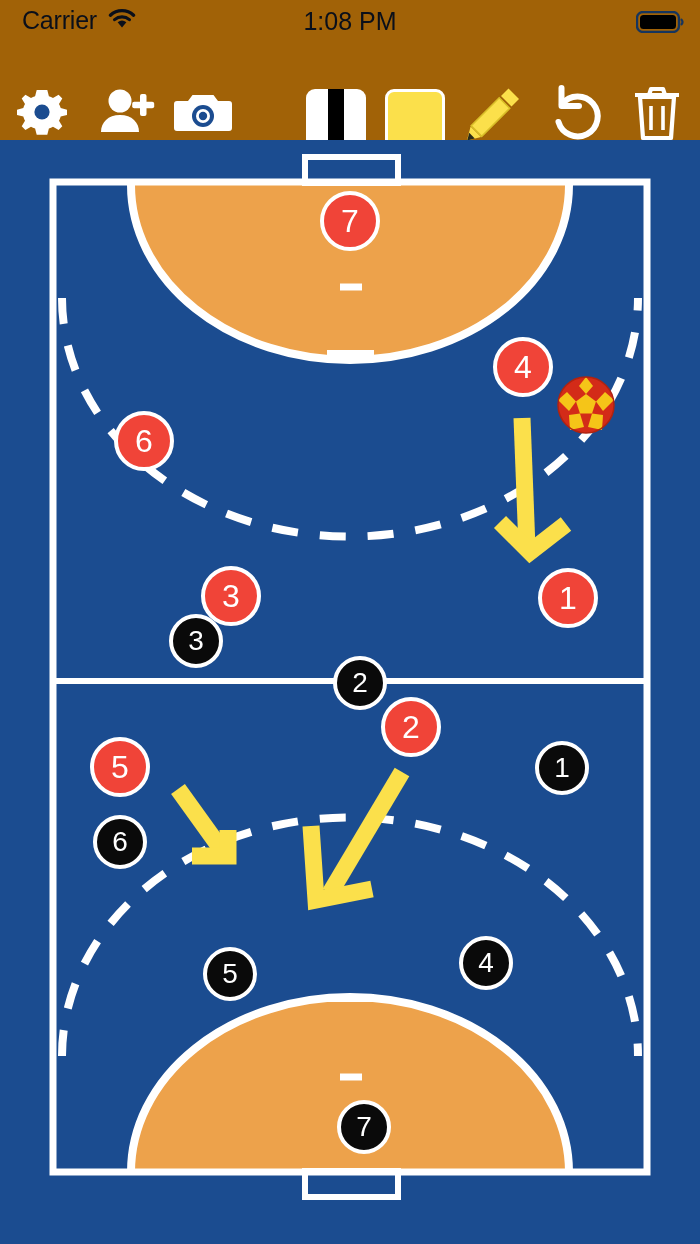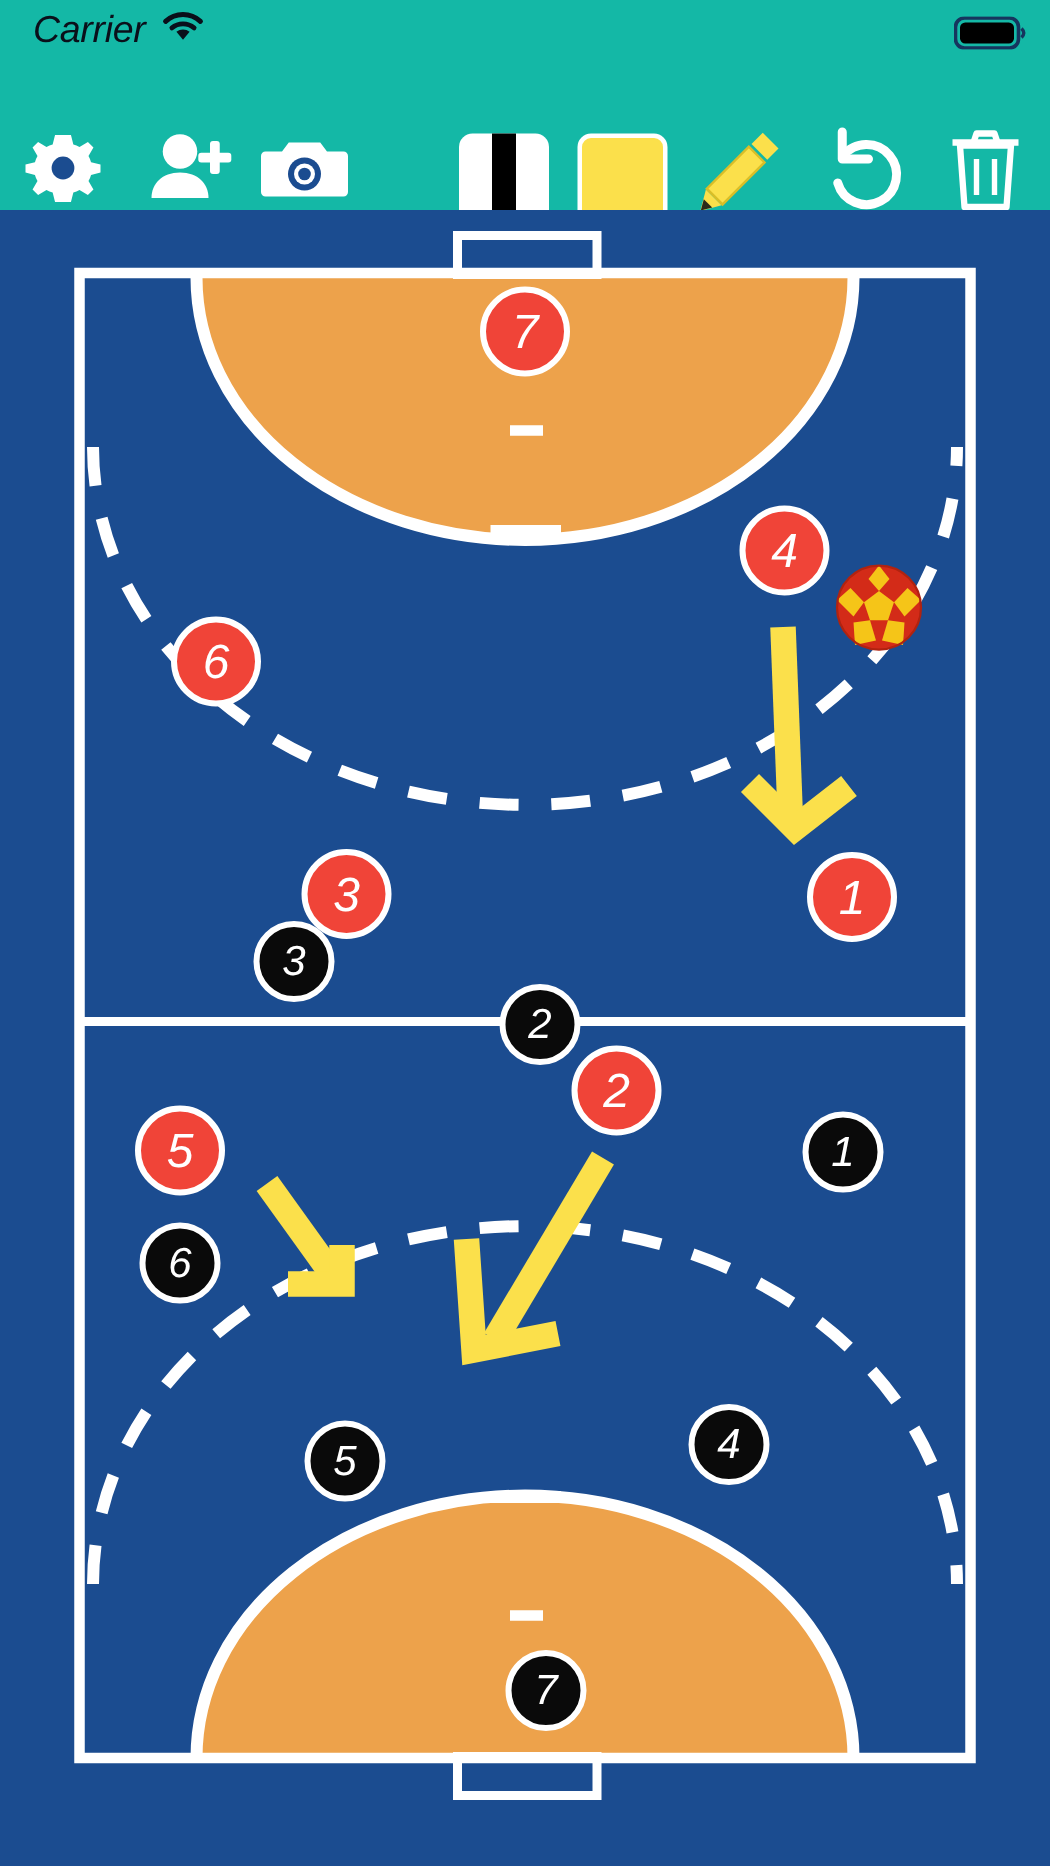--- a/index.html
+++ b/index.html
@@ -1,21 +1,21 @@
 <!DOCTYPE html>
 <html><head>
 <meta charset="utf-8">
 <style>
   * { margin:0; padding:0; box-sizing:border-box; }
   html,body{
     width:700px; height:1244px; overflow:hidden;
     background:#1B4C90;
     font-family:"Liberation Sans", sans-serif;
   }
-  #app{ position:relative; width:700px; height:1204px; background:#14b8a6;font-style:italic; }
+  #app{ position:relative; width:700px; height:1204px; background:#a16207; }
 
   
   .statusbar{
     position:absolute; left:0; top:0; width:700px; height:40px;
     display:flex; align-items:center;
   }
   .sb-left{ position:absolute; left:22px; top:6px; display:flex; align-items:center; gap:10px; }
   .sb-carrier{ font-size:25px; color:#0A0F1A; letter-spacing:-0.2px; }
   .sb-wifi{ display:block; }
   .sb-time{
@@ -64,20 +64,21 @@
     <div class="sb-left">
       <span class="sb-carrier">Carrier</span>
       <span class="sb-wifi">
         <svg width="30" height="22" viewBox="0 0 30 22">
           <path d="M15 19.5 L10.6 14.2 A7 7 0 0 1 19.4 14.2 Z" fill="#0A0F1A"></path>
           <path d="M3.4 7.2 A17 17 0 0 1 26.6 7.2" fill="none" stroke="#0A0F1A" stroke-width="3.4" stroke-linecap="round"></path>
           <path d="M7.6 11.6 A11.5 11.5 0 0 1 22.4 11.6" fill="none" stroke="#0A0F1A" stroke-width="3.2" stroke-linecap="round"></path>
         </svg>
       </span>
     </div>
+    <div class="sb-time">1:08 PM</div>
     <div class="sb-batt">
       <svg width="48" height="22" viewBox="0 0 48 22">
         <rect x="1" y="1" width="42" height="20" rx="6" fill="none" stroke="#16355E" stroke-width="2.4"></rect>
         <rect x="4" y="4" width="36" height="14" rx="3.5" fill="#000000"></rect>
         <path d="M45 8 q3 3 0 6" fill="none" stroke="#16355E" stroke-width="2.2"></path>
       </svg>
     </div>
   </div>
 
   <div class="toolbar">

